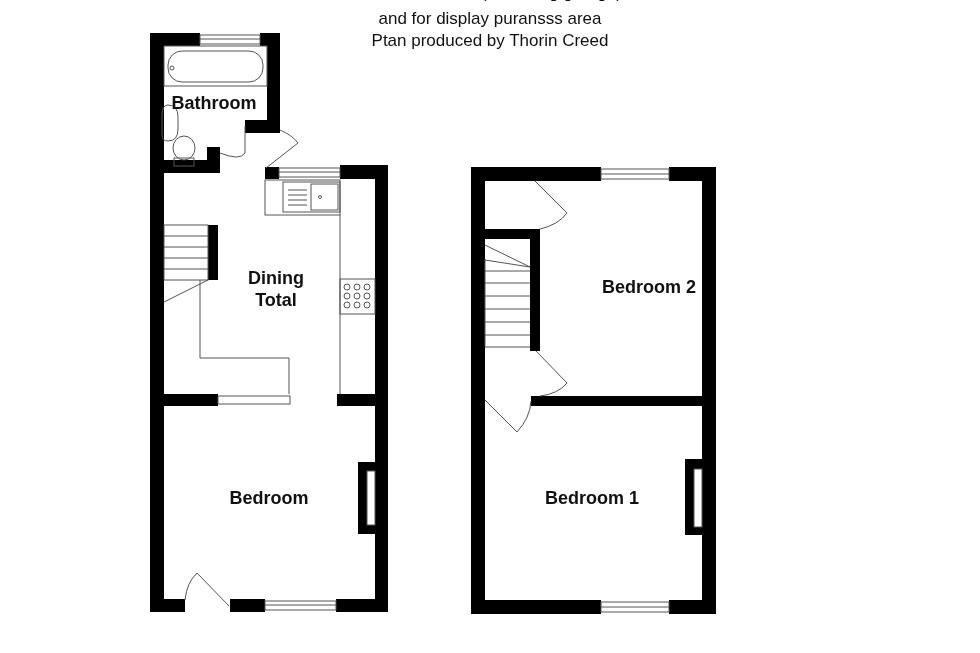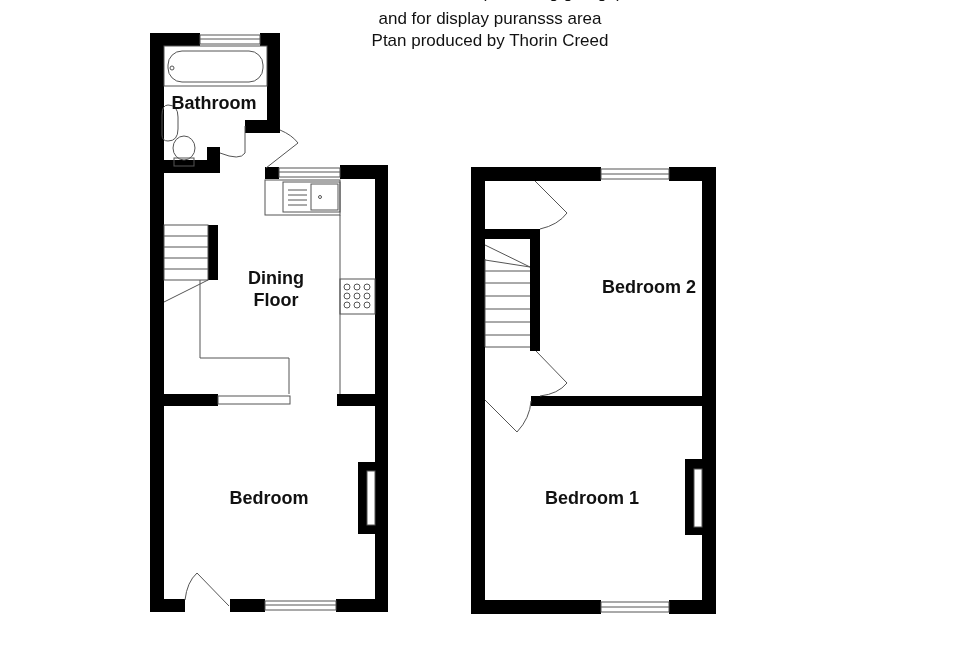--- a/index.html
+++ b/index.html
@@ -156,17 +156,17 @@
     <rect x="694" y="469" width="8" height="58" fill="#fff"></rect>
 
     <rect x="601" y="602" width="68" height="10" fill="#fff"></rect>
     <line x1="601" y1="607" x2="669" y2="607"></line>
   </g>
 </svg>
 
 <div class="label" style="left:164px; top:92px; width:100px;">Bathroom</div>
 <div class="label" style="left:226px; top:267px; width:100px;">
   <div>Dining</div>
-  <div>Floor</div>
+  <div>Total</div>
 </div>
 <div class="label" style="left:219px; top:487px; width:100px;">Bedroom</div>
 <div class="label" style="left:584px; top:276px; width:130px;">Bedroom 2</div>
 <div class="label" style="left:527px; top:487px; width:130px;">Bedroom 1</div>
 
 </body></html>

